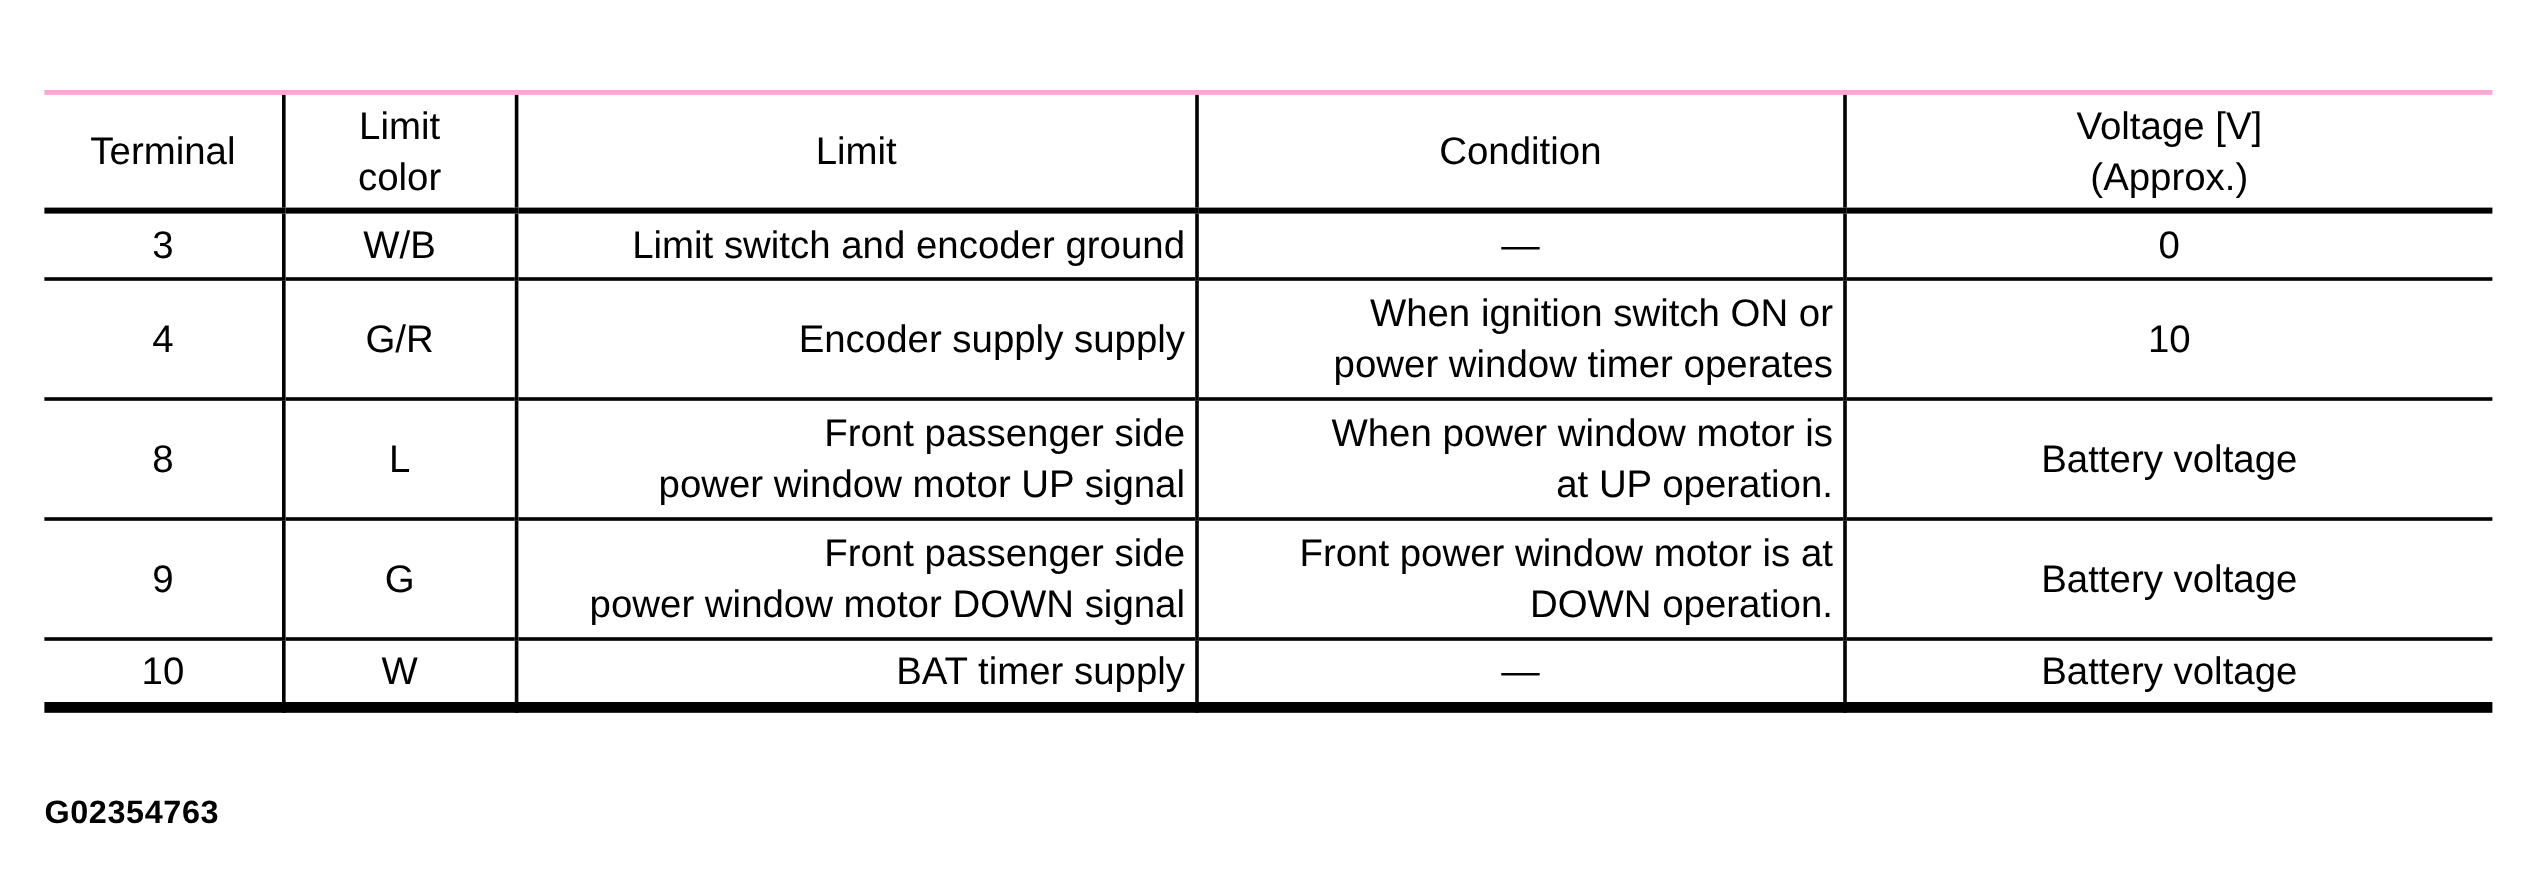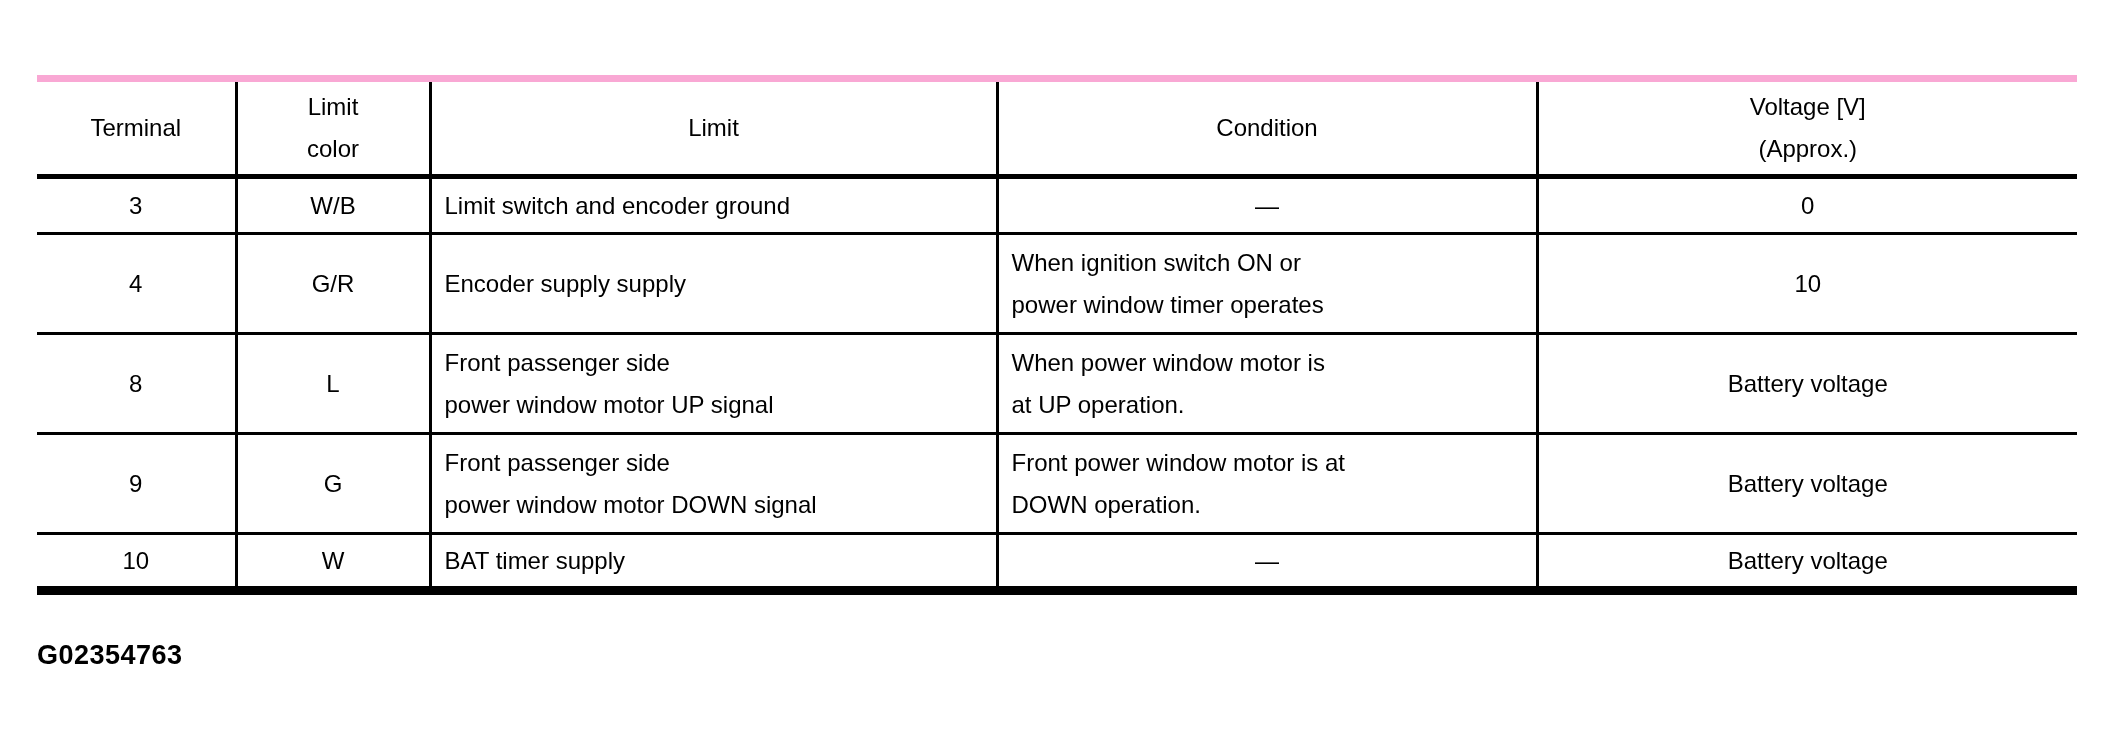--- a/index.html
+++ b/index.html
@@ -13,23 +13,23 @@
   body {
     font-family: "Liberation Sans", sans-serif;
     color: #000000;
     position: relative;
   }
   table.spec {
     border-collapse: collapse;
     table-layout: fixed;
     width: 2040px;
     margin: 75px 0 0 37px;
-    border-top: 7px solid #f9a8d4;
+    border-top: 4px solid #f9a8d4;
     border-bottom: 9px solid #000;
-    font-size: 24px;
+    font-size: 32px;
     line-height: 42px;
   }
   col.c1 { width: 199px; }
   col.c2 { width: 194px; }
   col.c3 { width: 567px; }
   col.c4 { width: 540px; }
   col.c5 { width: 540px; }
   .spec th, .spec td {
     border-right: 3px solid #000;
     vertical-align: middle;
@@ -40,28 +40,28 @@
     overflow: hidden;
   }
   .spec th:last-child, .spec td:last-child { border-right: none; }
   .spec thead tr { height: 98px; }
   .spec thead th { border-bottom: 5px solid #000; }
   .spec tbody tr { border-bottom: 3px solid #000; }
   .spec tbody tr:last-child { border-bottom: none; }
   .spec tr.h-short { height: 57px; }
   .spec tr.h-tall  { height: 100px; }
   .spec td.left {
-    text-align: left;
+    text-align: right;
     padding-left: 13px;
     padding-right: 8px;
   }
   .figure-id {
     position: absolute;
     left: 37px;
-    top: 640px;
+    top: 662px;
     font-size: 27px;
     font-weight: 700;
     letter-spacing: 0.5px;
   }
 </style>
 </head>
 <body>
 
 <table class="spec">
   <colgroup>

